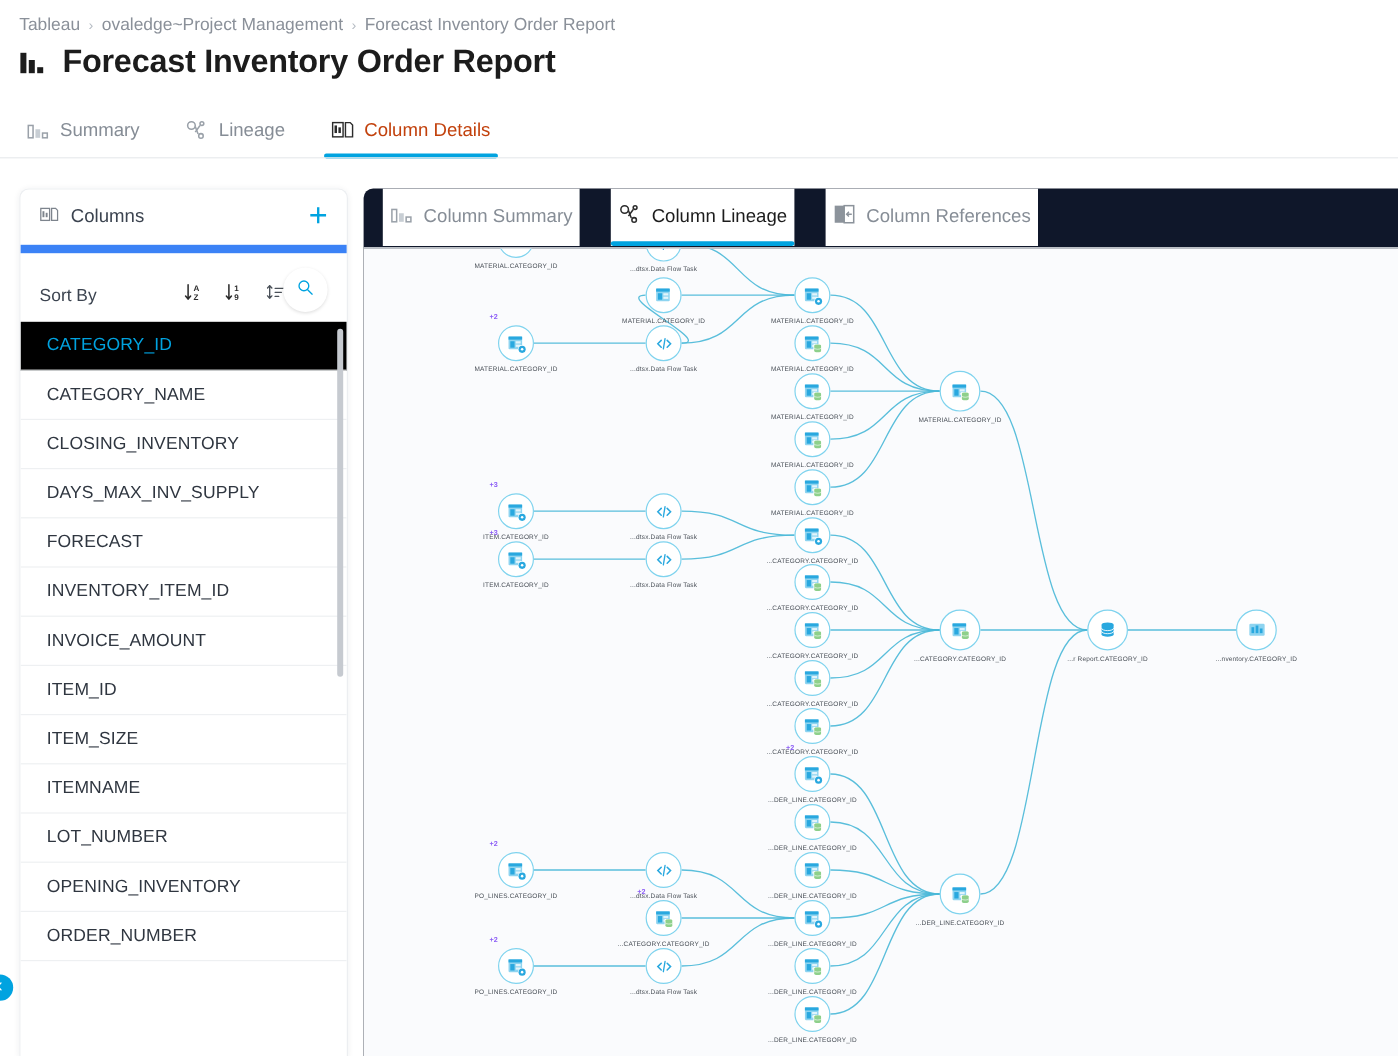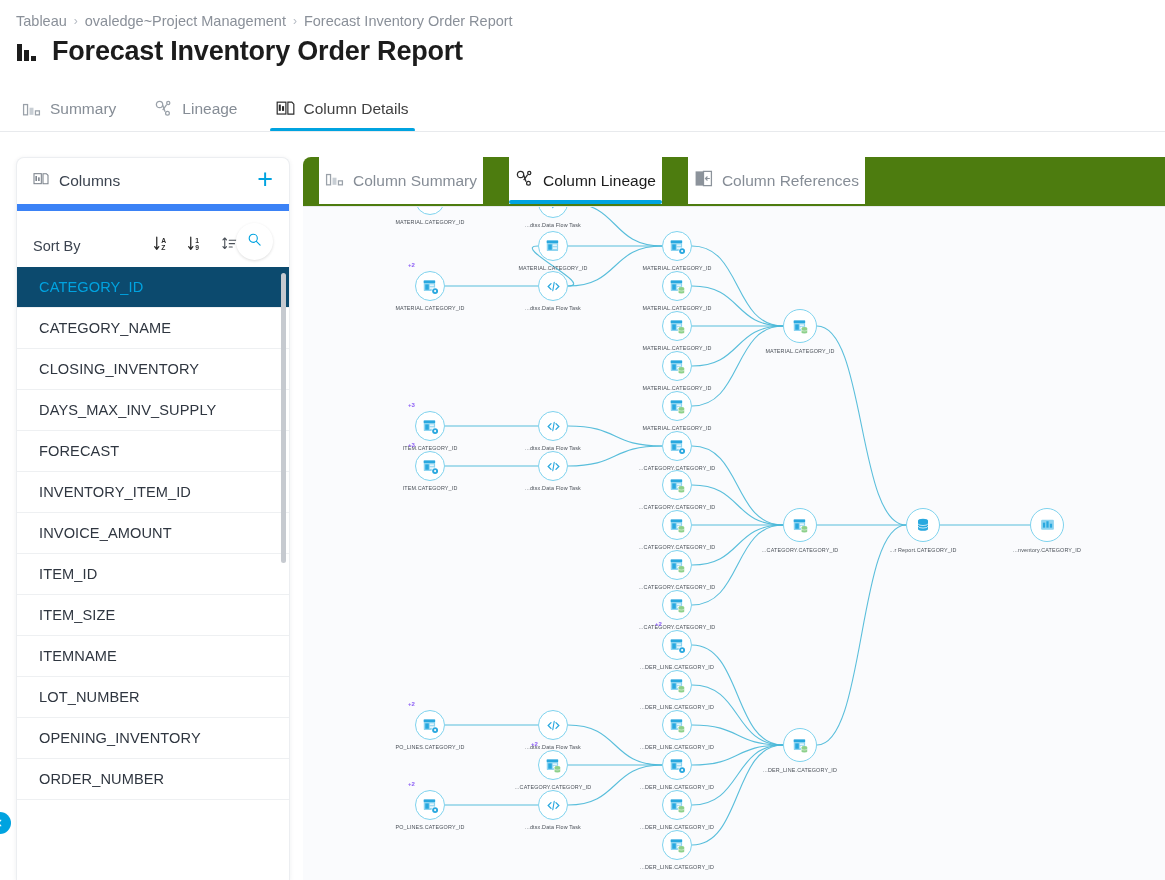--- a/index.html
+++ b/index.html
@@ -38,21 +38,21 @@
     position: absolute; top: 88px; left: 16px; right: 0;
     height: 44px;
     display: flex; align-items: flex-end; gap: 26px;
   }
   .top-tab {
     display: flex; align-items: center; gap: 9px;
     padding: 4px 6px 14px 6px;
     font-size: 15.5px; color: #868d96; cursor: pointer;
     position: relative;
   }
-  .top-tab.active { color: #404040; }
+  .top-tab.active { color: #c2410c; }
   .top-tab.active::after {
     content: ""; position: absolute; left: 0; right: 0; bottom: 0;
     height: 4px; background: #00a3e0; border-radius: 2px;
   }
   .top-tab svg { display: block; }
   .tabs-rule {
     position: absolute; top: 131px; left: 0; right: 0;
     height: 1px; background: #e8eaed;
   }
 
@@ -105,40 +105,40 @@
 
   .sb-list { position: relative; height: 556px; overflow: hidden; }
   .sb-item {
     height: 41px; display: flex; align-items: center;
     padding: 0 16px 0 22px;
     font-size: 14.6px; color: #2f3640;
     border-bottom: 1px solid #eef0f2;
     cursor: pointer; letter-spacing: 0.1px;
     white-space: nowrap;
   }
-  .sb-item.selected { background: #0c4a6e; color: #00a3e0; }
+  .sb-item.selected { background: #000000; color: #00a3e0; }
   .sb-scrollbar {
     position: absolute; right: 3px; top: 6px;
     width: 5px; height: 290px;
     background: #c6cad0; border-radius: 3px;
   }
 
   
   .collapse-handle {
     position: absolute; left: -11px; top: 812px;
     width: 22px; height: 22px; border-radius: 50%;
     background: #00a3e0; cursor: pointer;
     display: flex; align-items: center; justify-content: center;
   }
 
   
   .main {
     position: absolute; top: 157px; left: 303px;
     width: 862px; height: 723px;
-    background: #4d7c0f;
+    background: #0f172a;
     border-radius: 8px 0 0 0;
     overflow: hidden;
   }
   .main-tabs {
     position: absolute; top: 0; left: 16px; right: 0;
     height: 50px; display: flex; align-items: flex-start; gap: 26px;
     z-index: 5; background: transparent;
   }
   .main-tab {
     display: flex; align-items: center; gap: 9px;

